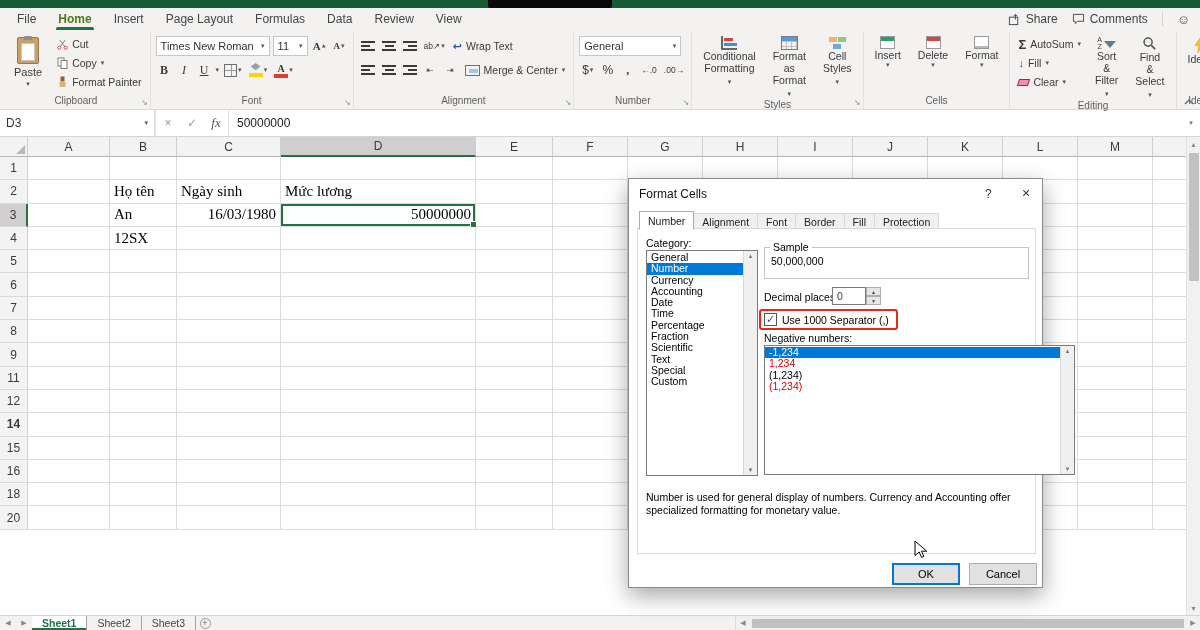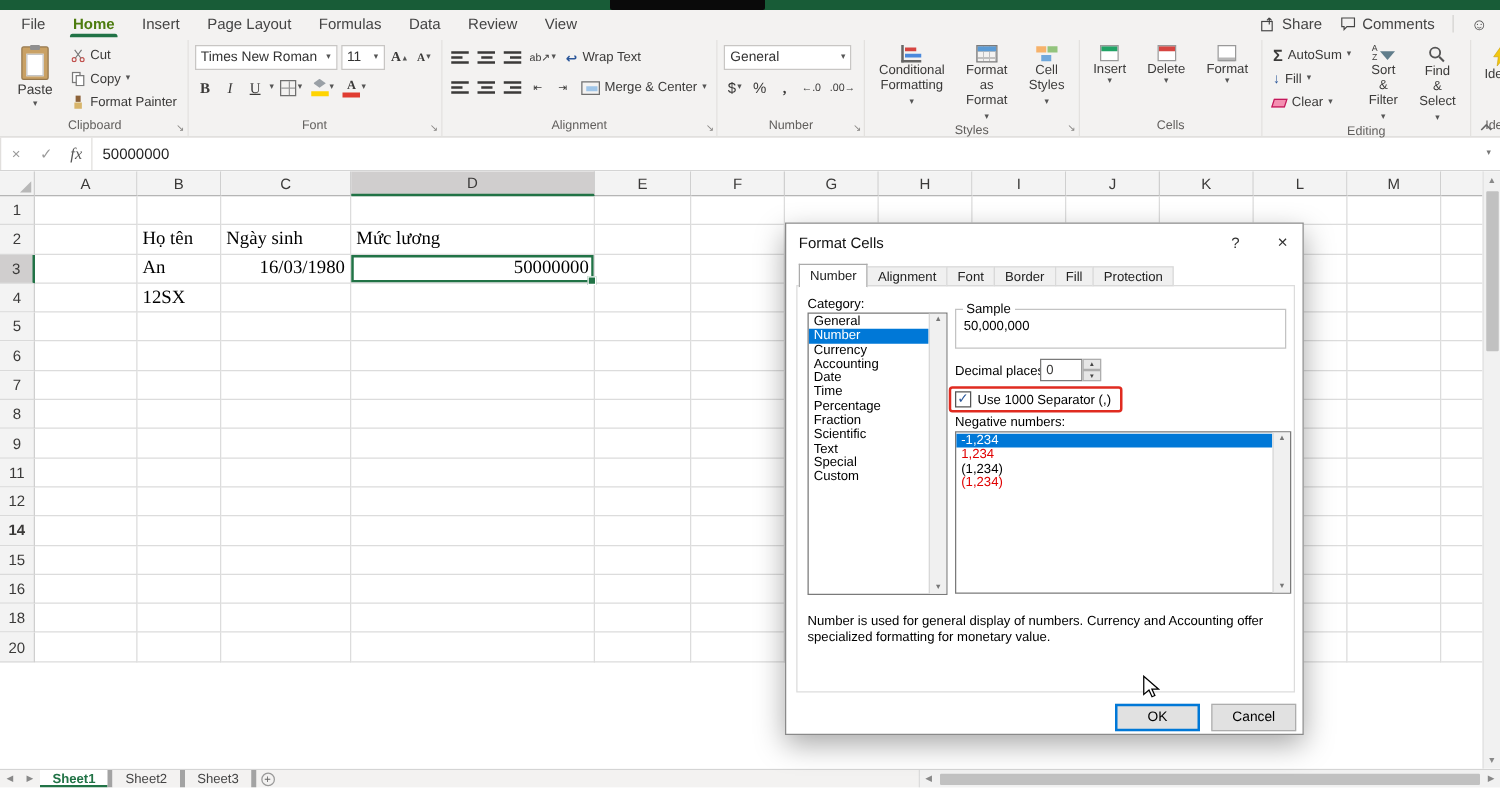--- a/index.html
+++ b/index.html
@@ -107,21 +107,21 @@
 .cell.sel::after{content:"";position:absolute;right:-2px;bottom:-2px;width:5px;height:5px;background:#217346;border:1px solid #fff}
 .vscroll{position:absolute;right:0;top:0;bottom:0;width:14px;background:#f1f1f1;border-left:1px solid #e0e0e0;display:flex;flex-direction:column;align-items:center}
 .vs-arrow{height:14px;display:flex;align-items:center;justify-content:center;font-size:7px;color:#888;width:100%}
 .vs-thumb{width:10px;height:128px;background:#c1c1c1;border-radius:1px;margin-top:2px}
 .vs-bottom{margin-top:auto}
 
 
 .sheetbar{height:15px;background:#f3f2f1;border-top:1px solid #d4d4d4;display:flex;align-items:stretch;font-size:10.5px}
 .snav{width:16px;display:flex;align-items:center;justify-content:center;font-size:7px;color:#888}
 .stabs{display:flex;align-items:stretch}
-.stab{padding:0 10px;display:flex;align-items:center;color:#444;border-right:4px solid #a3a3a3;background:#f3f2f1}
+.stab{padding:0 10px;display:flex;align-items:center;color:#444;border-right:1px solid #a3a3a3;background:#f3f2f1}
 .stab.active{background:#fff;color:#217346;font-weight:bold;box-shadow:inset 0 -2px 0 #217346}
 .addsheet{width:18px;display:flex;align-items:center;justify-content:center;color:#666}
 .addsheet span{width:11px;height:11px;border:1px solid #999;border-radius:50%;display:flex;align-items:center;justify-content:center;font-size:9px;line-height:9px}
 .flexspace{flex:1}
 .hscroll{width:465px;display:flex;align-items:center;background:#f1f1f1;border-left:1px solid #dcdcdc}
 .hs-arrow{width:14px;display:flex;align-items:center;justify-content:center;font-size:7px;color:#888}
 .hs-thumb{flex:1;height:9px;background:#c1c1c1;border-radius:1px;margin:0 2px}
 
 
 .dialog{position:absolute;left:628px;top:178px;width:415px;height:410px;background:#fff;border:1px solid #8a8a8a;box-shadow:0 8px 22px rgba(0,0,0,.35);z-index:10;font-size:11px}
@@ -446,20 +446,24 @@
       </div>
       <div class="rg-label">Ideas</div>
     </div>
 
     <svg class="collapse-chevron" width="10" height="6" viewBox="0 0 10 6">
         <polyline points="1,5 5,1 9,5" fill="none" stroke="#666" stroke-width="1.3"></polyline>
       </svg>
   </div>
 
   <div class="fbar">
+    <div class="namebox">
+      <span>D3</span>
+      <span class="dd">▾</span>
+    </div>
     <div class="fsep"></div>
     <span class="fbtn">×</span>
     <span class="fbtn">✓</span>
     <span class="fbtn fx">fx</span>
     <div class="fsep"></div>
     <div class="fvalue">50000000</div>
     <span class="fbar-exp dd">▾</span>
   </div>
 
   <div class="sheet">
@@ -826,21 +830,21 @@
         </div>
       <div class="spinner">
           <span>▲</span>
           <span>▼</span>
         </div>
       <div class="redbox">
         <span class="cb">✓</span>
         <span class="cb-lbl">Use 1000 Separator (,)</span>
       </div>
       <div class="dlbl" style="left:126px;top:103px">Negative numbers:</div>
-      <div class="listbox" style="left:126px;top:116px;width:269px;height:130px">
+      <div class="listbox" style="left:126px;top:116px;width:311px;height:130px">
         <div class="list-items">
             <div class="litem selected">-1,234</div>
             <div class="litem red">1,234</div>
             <div class="litem">(1,234)</div>
             <div class="litem red">(1,234)</div>
           </div>
         <div class="lb-sb">
             <span>▲</span>
             <span>▼</span>
           </div>

